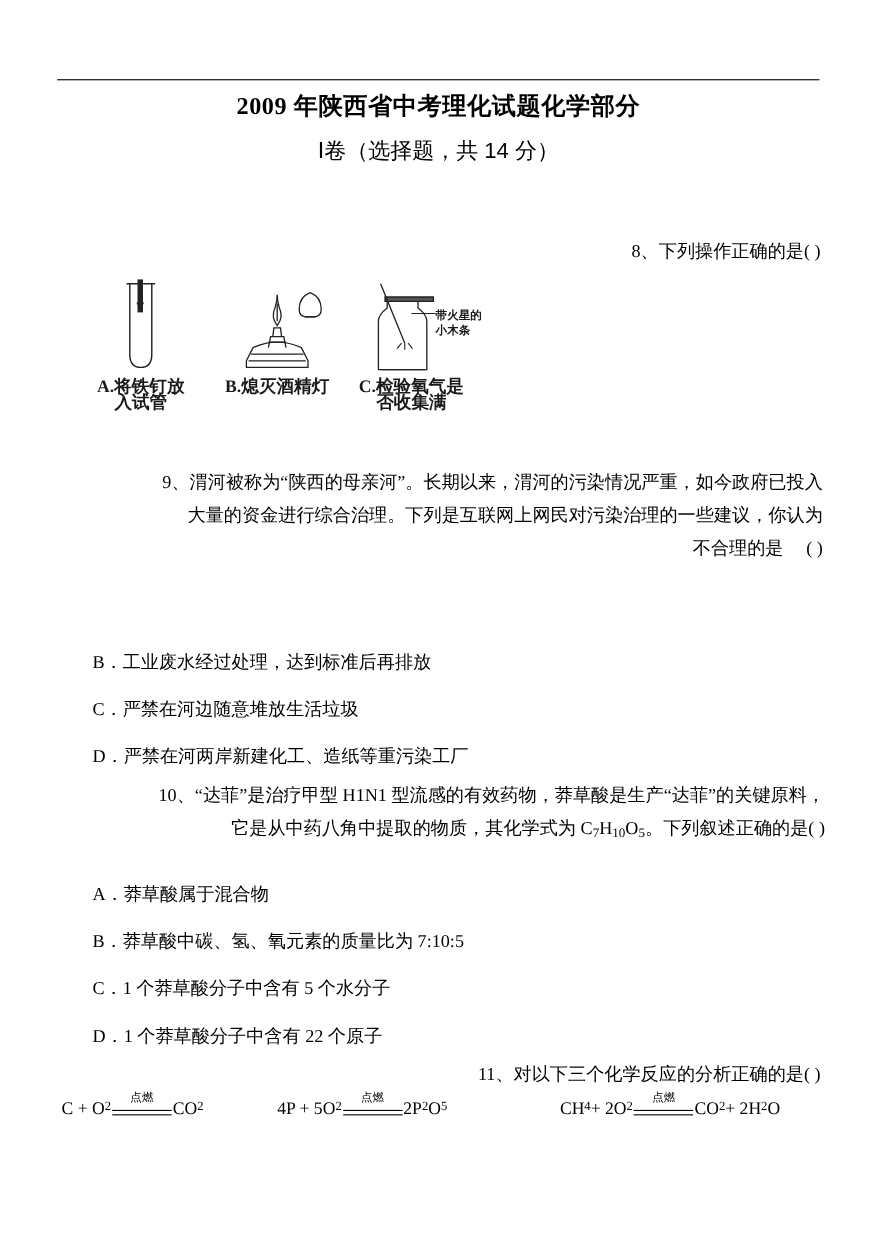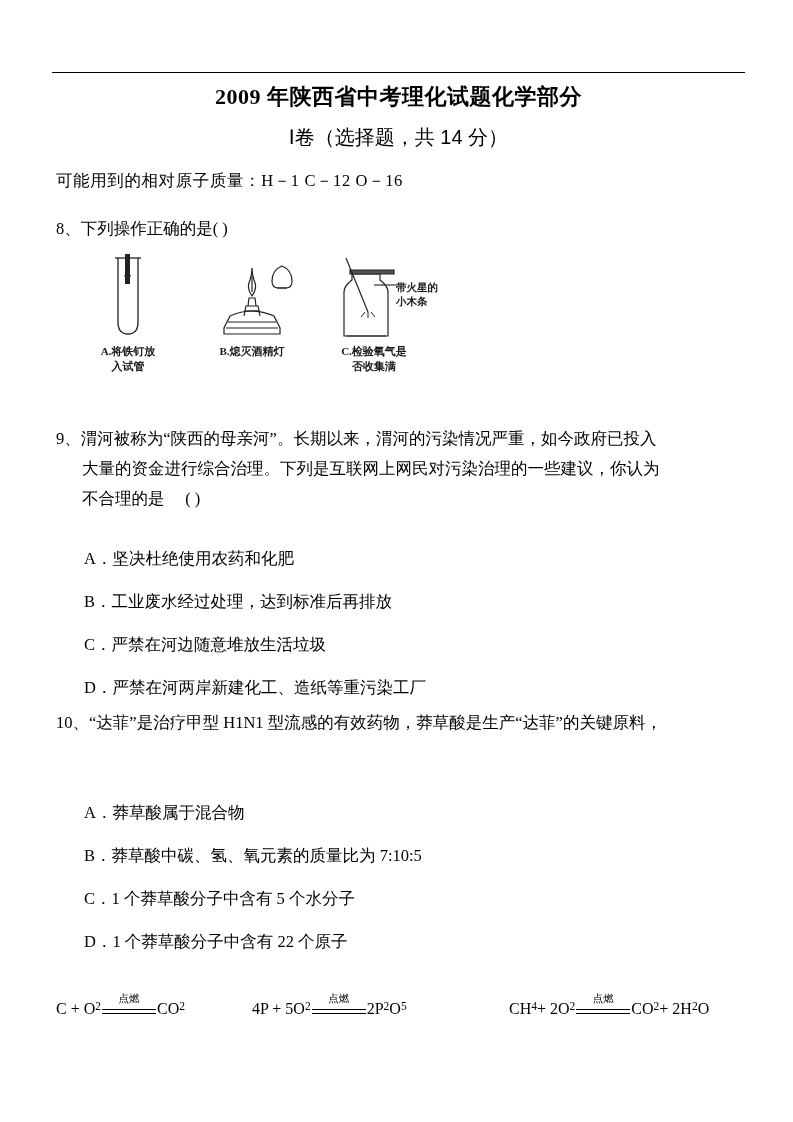--- a/index.html
+++ b/index.html
@@ -55,20 +55,21 @@
     top: 170px;
     font-size: 16.5px;
     letter-spacing: 0.6px;
     font-family: "Liberation Serif", "DejaVu Serif", serif;
   }
   .q-stem {
     position: absolute;
     font-size: 16.5px;
     line-height: 30px;
     font-family: "Liberation Serif", "DejaVu Serif", serif;
+    text-align: right;
   }
   .q8 { left: 56px; top: 214px; width: 690px; }
   .q9 { left: 56px; top: 424px; width: 692px; }
   .q9 .cont { display: block; margin-left: 26px; }
   .q10 { left: 56px; top: 708px; width: 694px; }
   .q10 .cont { display: block; margin-left: 0px; }
   .q11 { left: 56px; top: 962px; width: 690px; }
 
   .opt {
     position: absolute;
@@ -96,21 +97,21 @@
   .fig-a { left: 8px; }
   .fig-b { left: 132px; }
   .fig-c { left: 254px; }
   .fig-d { left: 394px; }
   .fig-cap {
     position: absolute;
     top: 96px;
     left: 0;
     width: 128px;
     text-align: center;
-    font-size: 11px;
+    font-size: 16px;
     font-weight: bold;
     line-height: 15px;
     font-family: "Liberation Serif", "DejaVu Serif", serif;
     color: #1a1a1a;
   }
   .fig-art {
     position: absolute;
     top: 0; left: 0;
     width: 128px;
     height: 96px;
@@ -182,21 +183,20 @@
 </style>
 </head>
 <body>
 
 <div class="page">
 
   <div class="header-rule"></div>
 
   <div class="doc-title">2009 年陕西省中考理化试题化学部分</div>
   <div class="doc-subtitle">Ⅰ卷（选择题，共 14 分）</div>
-  <div class="atomic-line">可能用到的相对原子质量：H－1  C－12    O－16</div>
 
   <div class="q-stem q8">8、下列操作正确的是(         )</div>
 
   <div class="fig-row">
 
     <div class="fig fig-a">
       <div class="fig-art">
         <svg width="128" height="96" viewBox="0 0 128 96">
           <g fill="none" stroke="#222" stroke-width="1.3">
             <path d="M54 10 L54 74 Q54 86 64 86 Q74 86 74 74 L74 10"></path>
@@ -271,50 +271,49 @@
     </div>
 
   </div>
 
   <div class="q-stem q9">
     <span>9、渭河被称为“陕西的母亲河”。长期以来，渭河的污染情况严重，如今政府已投入</span>
     <span class="cont">大量的资金进行综合治理。下列是互联网上网民对污染治理的一些建议，你认为</span>
     <span class="cont">不合理的是　 (        )</span>
   </div>
 
-  <div class="opt" style="top:548px;">
-    <span class="ltr">A．</span><span>坚决杜绝使用农药和化肥</span>
-  </div>
   <div class="opt" style="top:634px;">
     <span class="ltr">C．</span><span>严禁在河边随意堆放生活垃圾</span>
   </div>
   <div class="opt" style="top:591px;">
     <span class="ltr">B．</span><span>工业废水经过处理，达到标准后再排放</span>
   </div>
   <div class="opt" style="top:677px;">
     <span class="ltr">D．</span><span>严禁在河两岸新建化工、造纸等重污染工厂</span>
   </div>
 
   <div class="q-stem q10">
     <span>10、“达菲”是治疗甲型 H1N1 型流感的有效药物，莽草酸是生产“达菲”的关键原料，</span>
+    <span class="cont"><span>它是从中药八角中提取的物质，其化学式为 C</span><sub>7</sub><span>H</span><sub>10</sub><span>O</span><sub>5</sub><span>。下列叙述正确的是(        )</span></span>
   </div>
 
   <div class="opt" style="top:802px;">
     <span class="ltr">A．</span><span>莽草酸属于混合物</span>
   </div>
   <div class="opt" style="top:845px;">
     <span class="ltr">B．</span><span>莽草酸中碳、氢、氧元素的质量比为 7:10:5</span>
   </div>
   <div class="opt" style="top:888px;">
     <span class="ltr">C．</span><span>1 个莽草酸分子中含有 5 个水分子</span>
   </div>
   <div class="opt" style="top:931px;">
     <span class="ltr">D．</span><span>1 个莽草酸分子中含有 22 个原子</span>
   </div>
 
+  <div class="q-stem q11">11、对以下三个化学反应的分析正确的是(        )</div>
 
   <div class="eq-row">
 
     <div class="eq eq-1">
       <span>C + O</span>
         <sub>2</sub>
       <span class="arrow">
         <span class="cond">点燃</span>
         <span class="bar-top"></span>
           <span class="bar-bot"></span>

